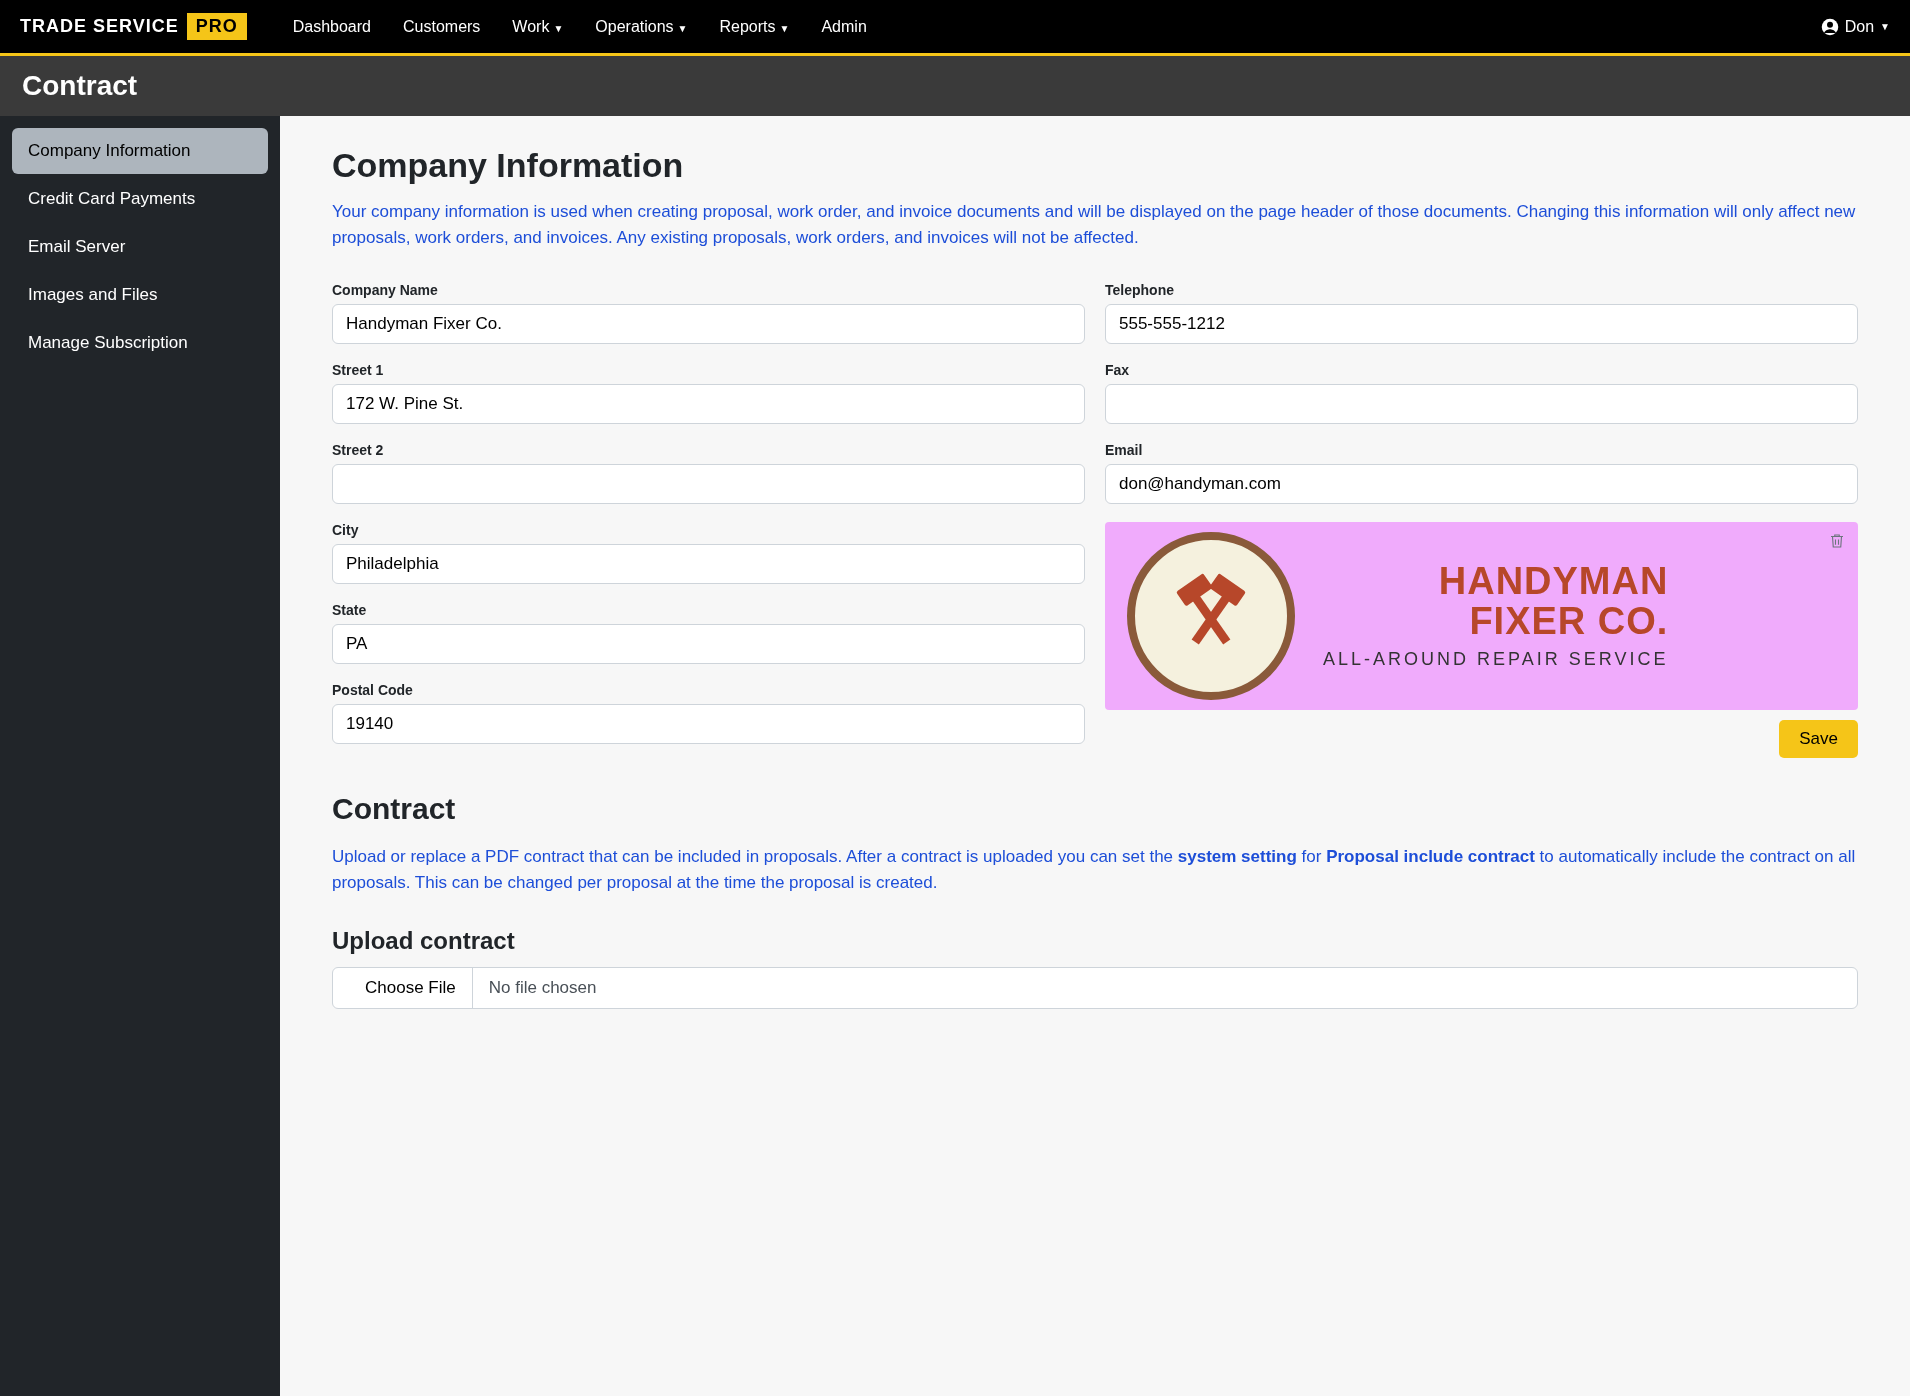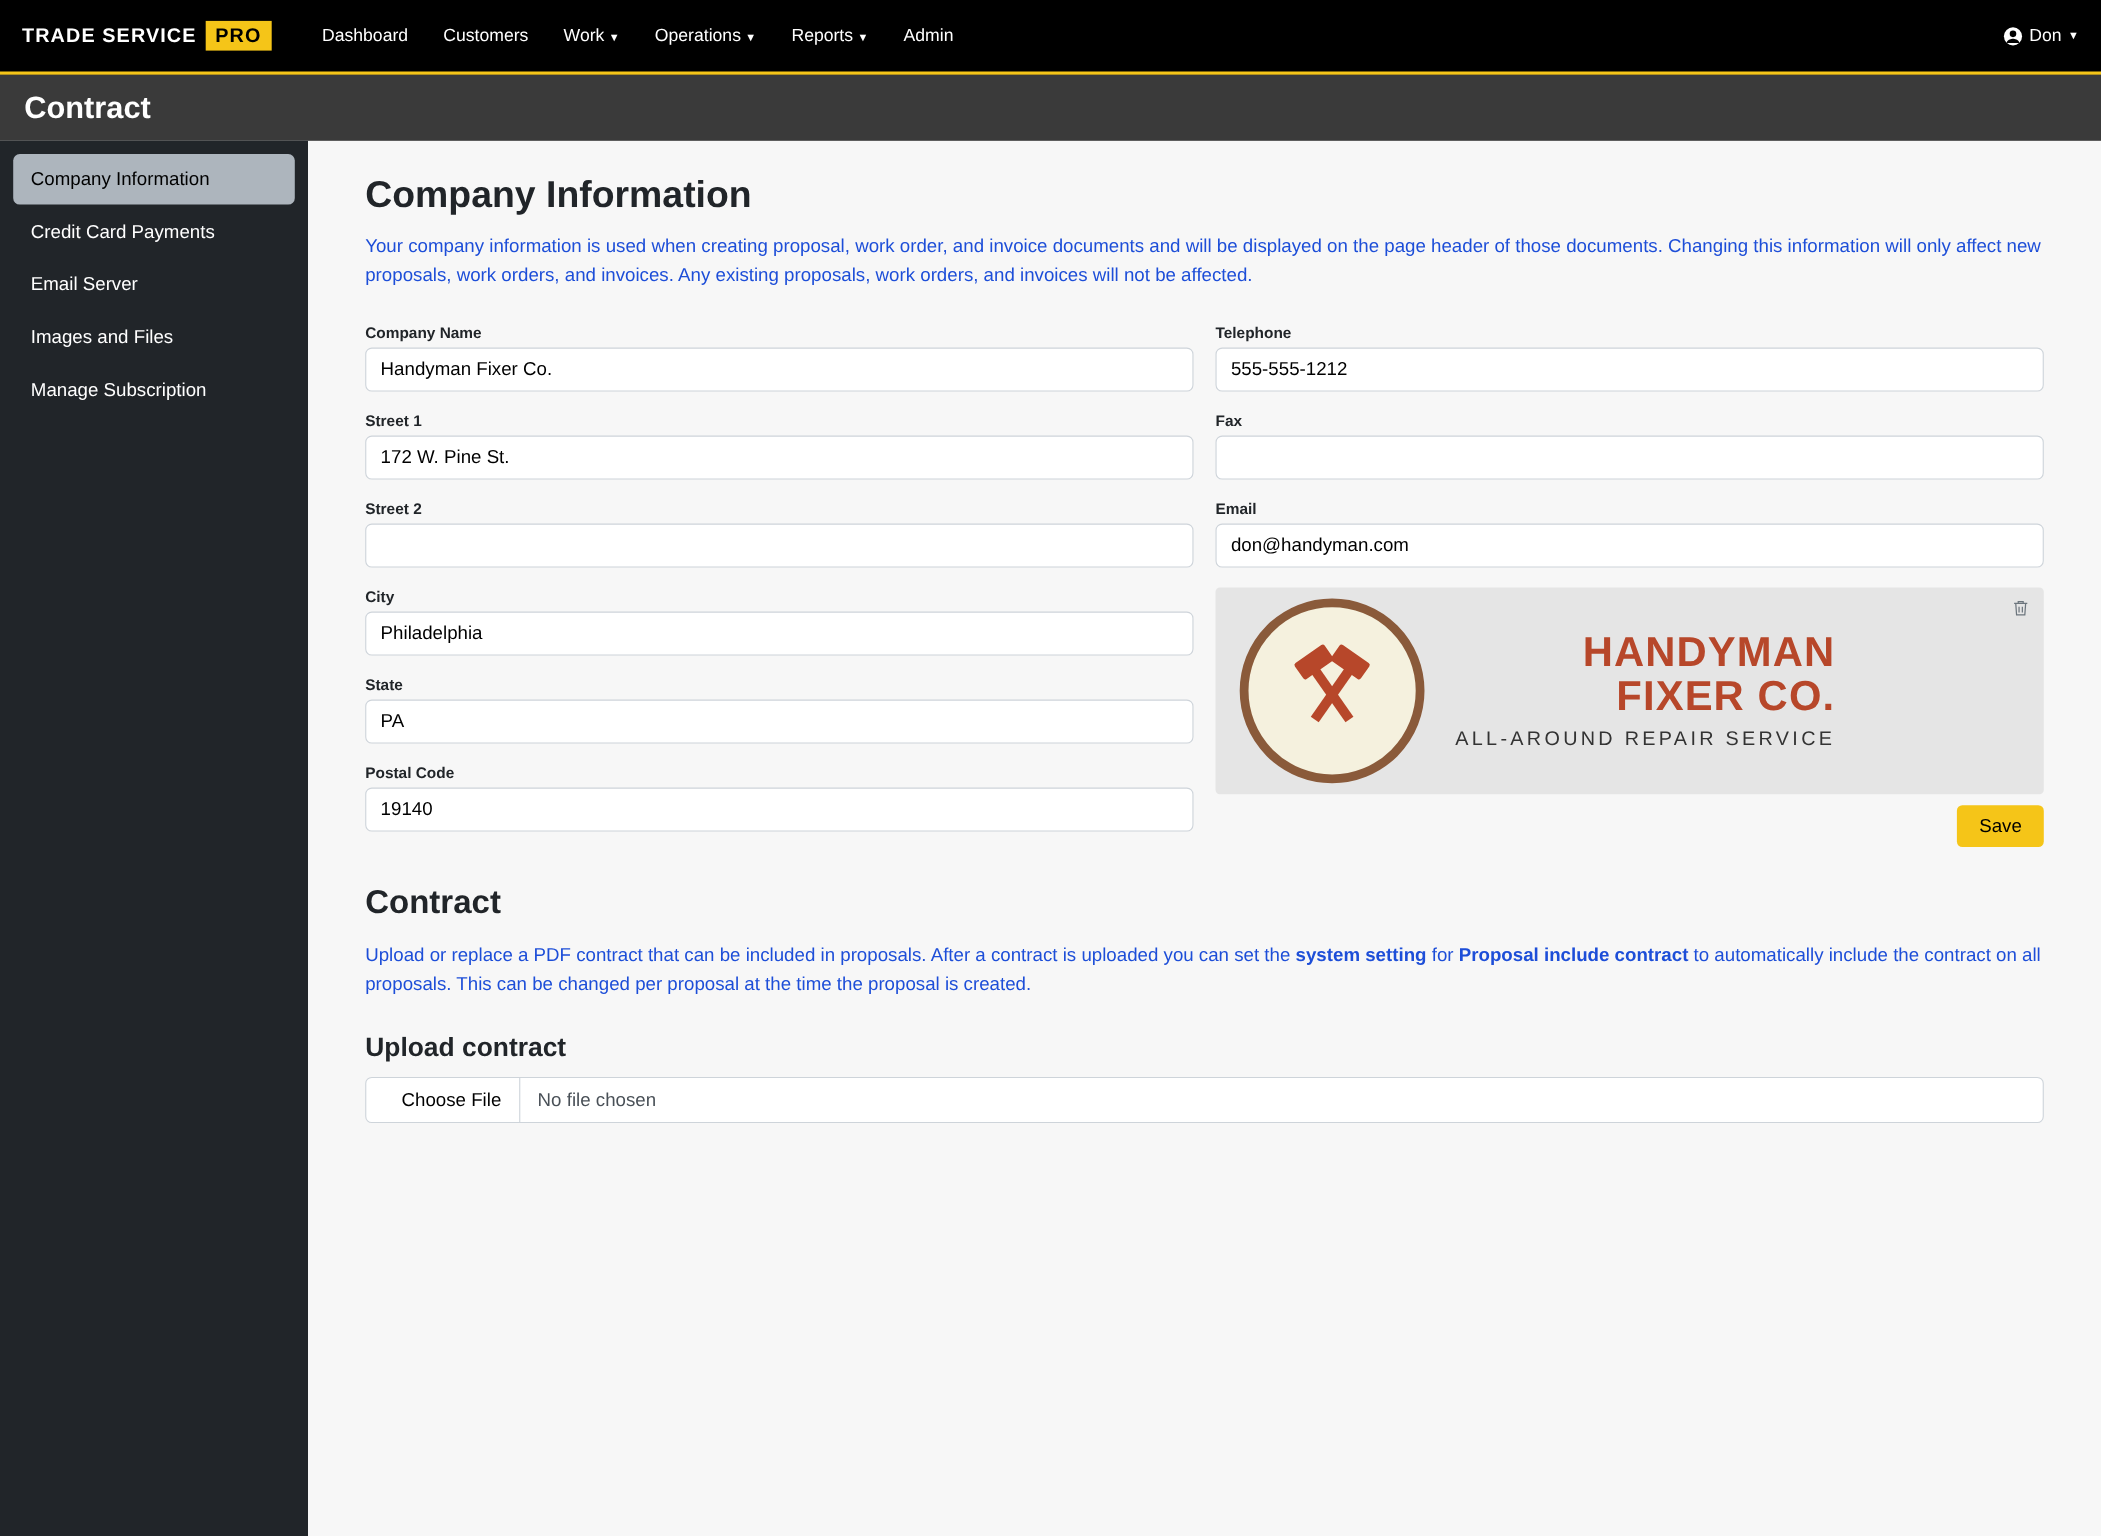--- a/index.html
+++ b/index.html
@@ -1,19 +1,19 @@
 <!DOCTYPE html>
 <html><head>
 <meta charset="utf-8">
 <style>
 * { box-sizing: border-box; margin: 0; padding: 0; }
 body { font-family: "Segoe UI", -apple-system, sans-serif; background: #f7f7f7; color: #212529; }
 
 
-.topnav { background: #000; color: #fff; height: 68px; display: flex; align-items: center; padding: 0 20px; border-bottom: 3px solid #f5c518; }
+.topnav { background: #000; color: #fff; height: 56px; display: flex; align-items: center; padding: 0 20px; border-bottom: 3px solid #f5c518; }
 .brand { display: flex; align-items: center; font-weight: 800; letter-spacing: 1px; font-size: 18px; }
 .brand .pro { background: #f5c518; color: #000; padding: 3px 9px; margin-left: 8px; font-weight: 800; }
 .nav-links { display: flex; margin-left: 30px; gap: 0; }
 .nav-links a { color: #fff; text-decoration: none; padding: 10px 16px; font-size: 16px; font-weight: 500; }
 .nav-links a .caret { font-size: 10px; margin-left: 4px; }
 .nav-right { margin-left: auto; display: flex; align-items: center; gap: 6px; font-size: 16px; cursor:pointer; }
 .user-icon { width: 18px; height: 18px; fill: #fff; }
 
 
 .settings-bar { background: #3a3a3a; color: #fff; padding: 14px 22px; font-size: 28px; font-weight: 700; }
@@ -31,21 +31,21 @@
 h3 { font-size: 24px; font-weight: 600; margin: 20px 0 12px; }
 .description { font-size: 17px; line-height: 1.5; margin-bottom: 32px; color: #1d4ed8; }
 
 .form-row { display: flex; gap: 20px; }
 .col { flex: 1; }
 
 .field { margin-bottom: 18px; }
 .field label { display: block; font-size: 14px; font-weight: 600; margin-bottom: 6px; }
 .field input { width: 100%; padding: 9px 13px; font-size: 17px; border: 1px solid #ced4da; border-radius: 6px; background: #fff; }
 
-.logo-box { background: #e5e5e5; border-radius: 4px; margin-top: 18px; padding: 10px 22px; display: flex; align-items: center; position: relative; }
+.logo-box { background: #f0abfc; border-radius: 4px; margin-top: 18px; padding: 10px 22px; display: flex; align-items: center; position: relative; }
 .trash { position: absolute; right: 12px; top: 10px; cursor: pointer; }
 .trash svg { width: 18px; height: 18px; stroke: #6c757d; fill: none; stroke-width: 1.5; }
 
 .logo-graphic { display: flex; align-items: center; gap: 28px; }
 .logo-circle { width: 168px; height: 168px; border-radius: 50%; border: 8px solid #8a5a3a; background: #f5f1de; display: flex; align-items: center; justify-content: center; }
 .hammers svg { width: 110px; height: 110px; }
 .logo-text { text-align: right; }
 .logo-title { font-size: 38px; font-weight: 900; color: #b7472a; line-height: 1.05; font-family: Arial, sans-serif; letter-spacing: 1px; }
 .logo-sub { font-size: 18px; letter-spacing: 3px; color: #333; margin-top: 8px; font-weight: 400; }
 

